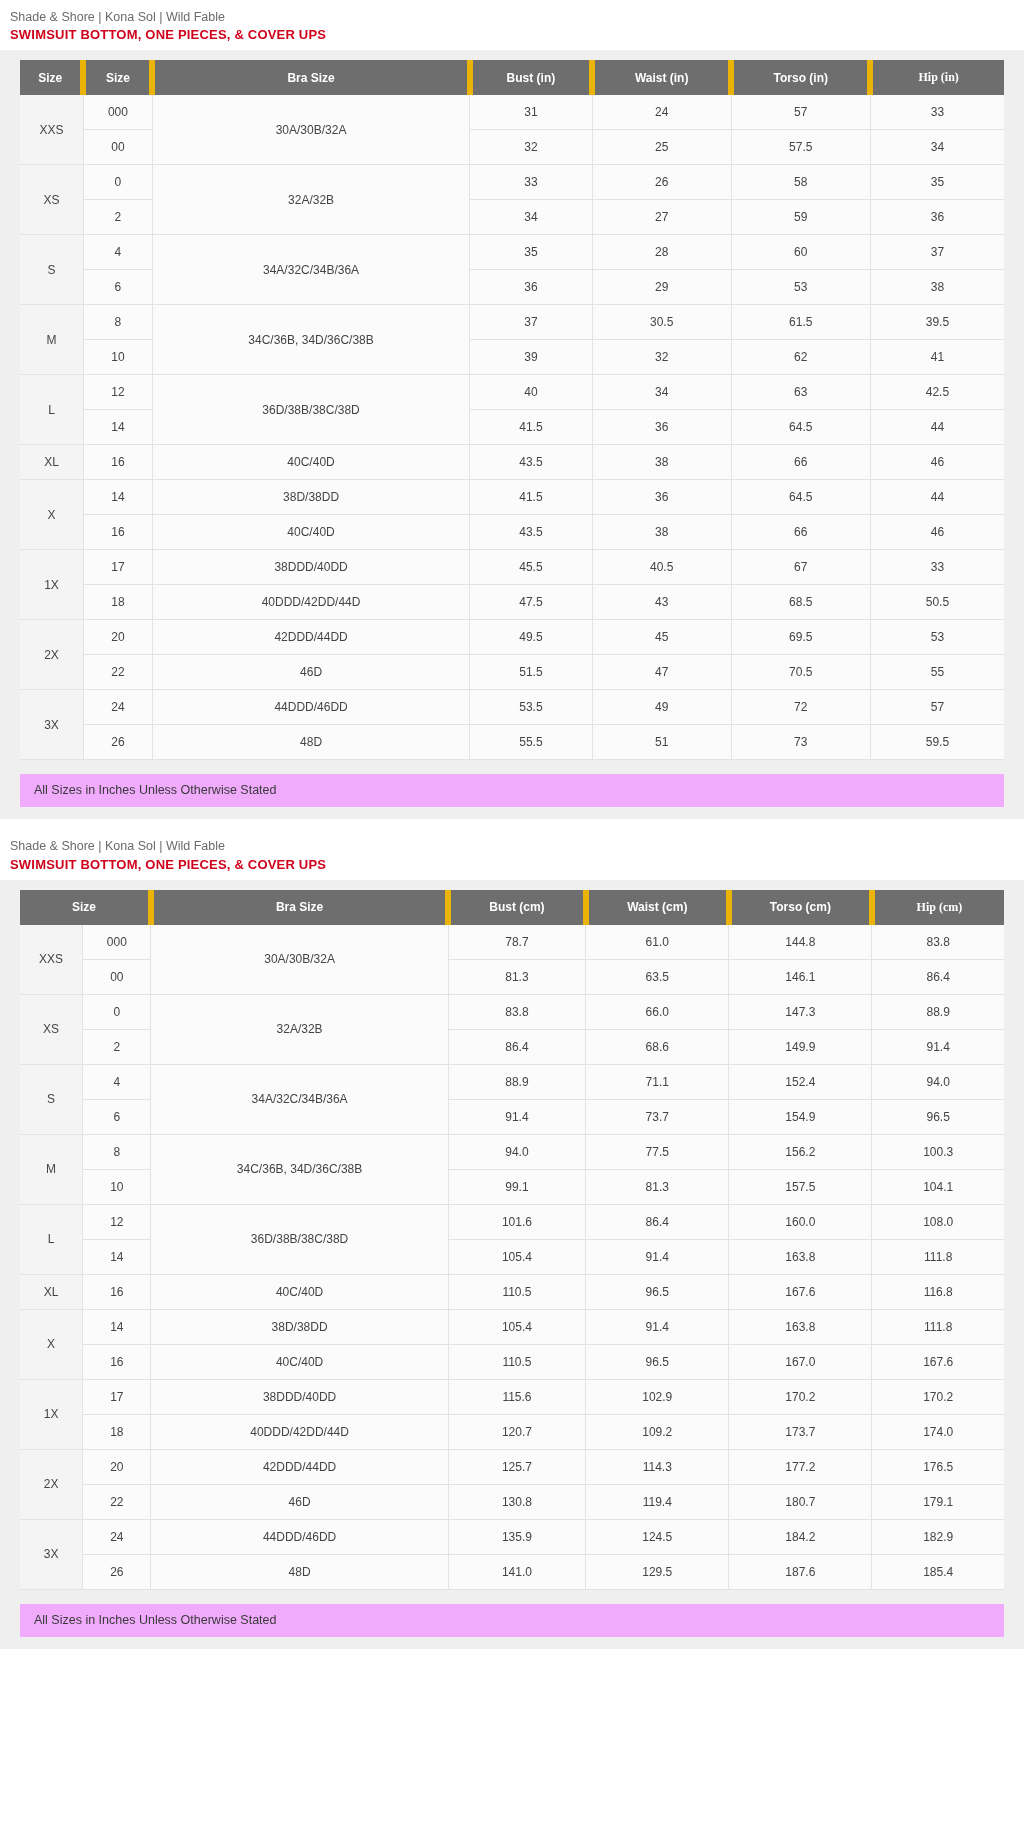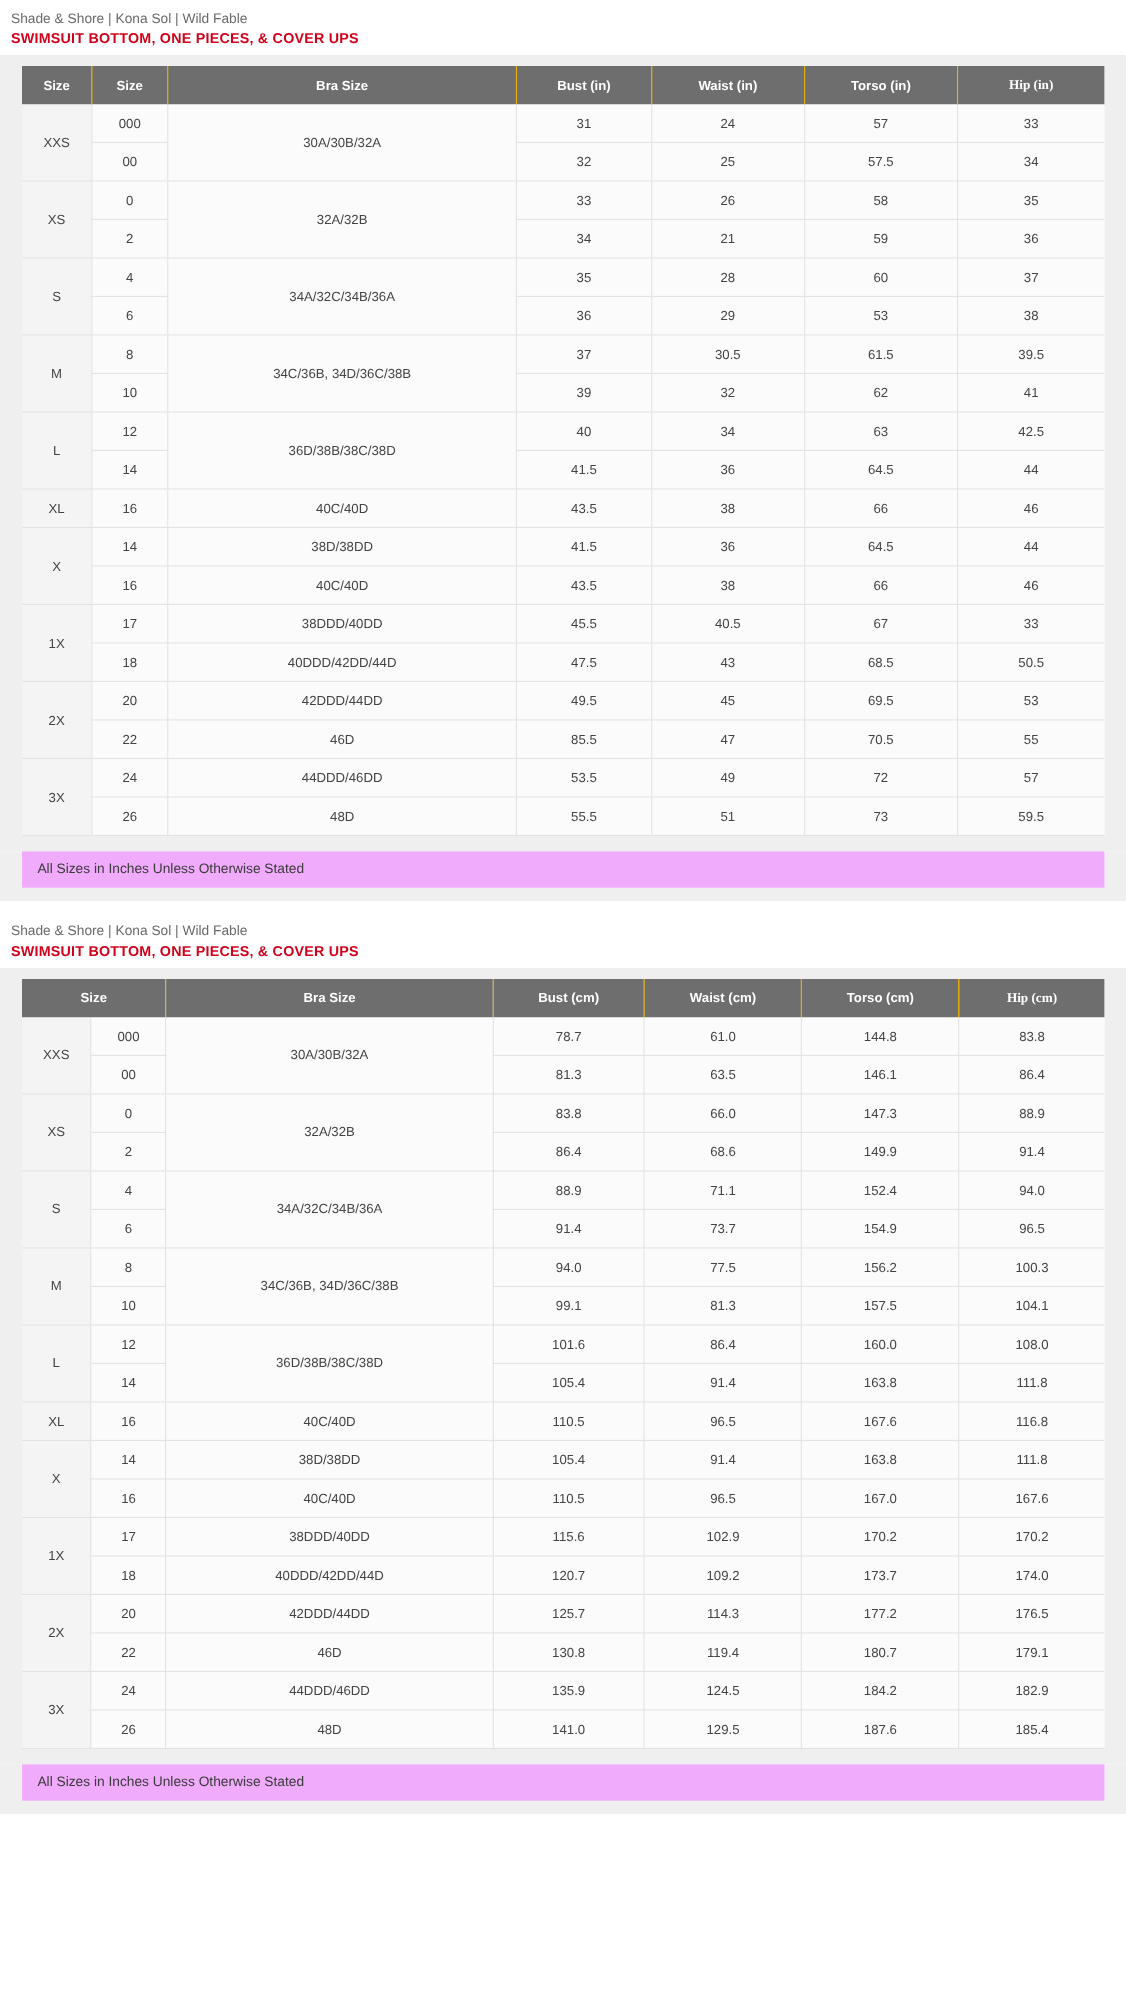--- a/index.html
+++ b/index.html
@@ -46,21 +46,21 @@
     background: #ffffff;
     table-layout: fixed;
   }
   table.size-table th {
     background: #6e6e6e;
     color: #ffffff;
     font-size: 12px;
     font-weight: bold;
     padding: 10px 4px;
     text-align: center;
-    border-right: 1px solid #eab308;
+    border-right: 6px solid #eab308;
     vertical-align: middle;
   }
   table.size-table th:last-child { border-right: none; font-family: Liberation Serif, serif; }
   table.size-table td {
     font-size: 12px;
     color: #444444;
     text-align: center;
     padding: 10px 4px;
     border-bottom: 1px solid #e3e3e3;
     border-right: 1px solid #e3e3e3;
@@ -158,21 +158,21 @@
               <td>0</td>
               <td rowspan="2">32A/32B</td>
               <td>33</td>
               <td>26</td>
               <td>58</td>
               <td>35</td>
             </tr>
             <tr>
               <td>2</td>
               <td>34</td>
-              <td>21</td>
+              <td>27</td>
               <td>59</td>
               <td>36</td>
             </tr>
             <tr>
               <td class="group-cell" rowspan="2">S</td>
               <td>4</td>
               <td rowspan="2">34A/32C/34B/36A</td>
               <td>35</td>
               <td>28</td>
               <td>60</td>
@@ -265,21 +265,21 @@
               <td>20</td>
               <td rowspan="1">42DDD/44DD</td>
               <td>49.5</td>
               <td>45</td>
               <td>69.5</td>
               <td>53</td>
             </tr>
             <tr>
               <td>22</td>
               <td rowspan="1">46D</td>
-              <td>85.5</td>
+              <td>51.5</td>
               <td>47</td>
               <td>70.5</td>
               <td>55</td>
             </tr>
             <tr>
               <td class="group-cell" rowspan="2">3X</td>
               <td>24</td>
               <td rowspan="1">44DDD/46DD</td>
               <td>53.5</td>
               <td>49</td>

